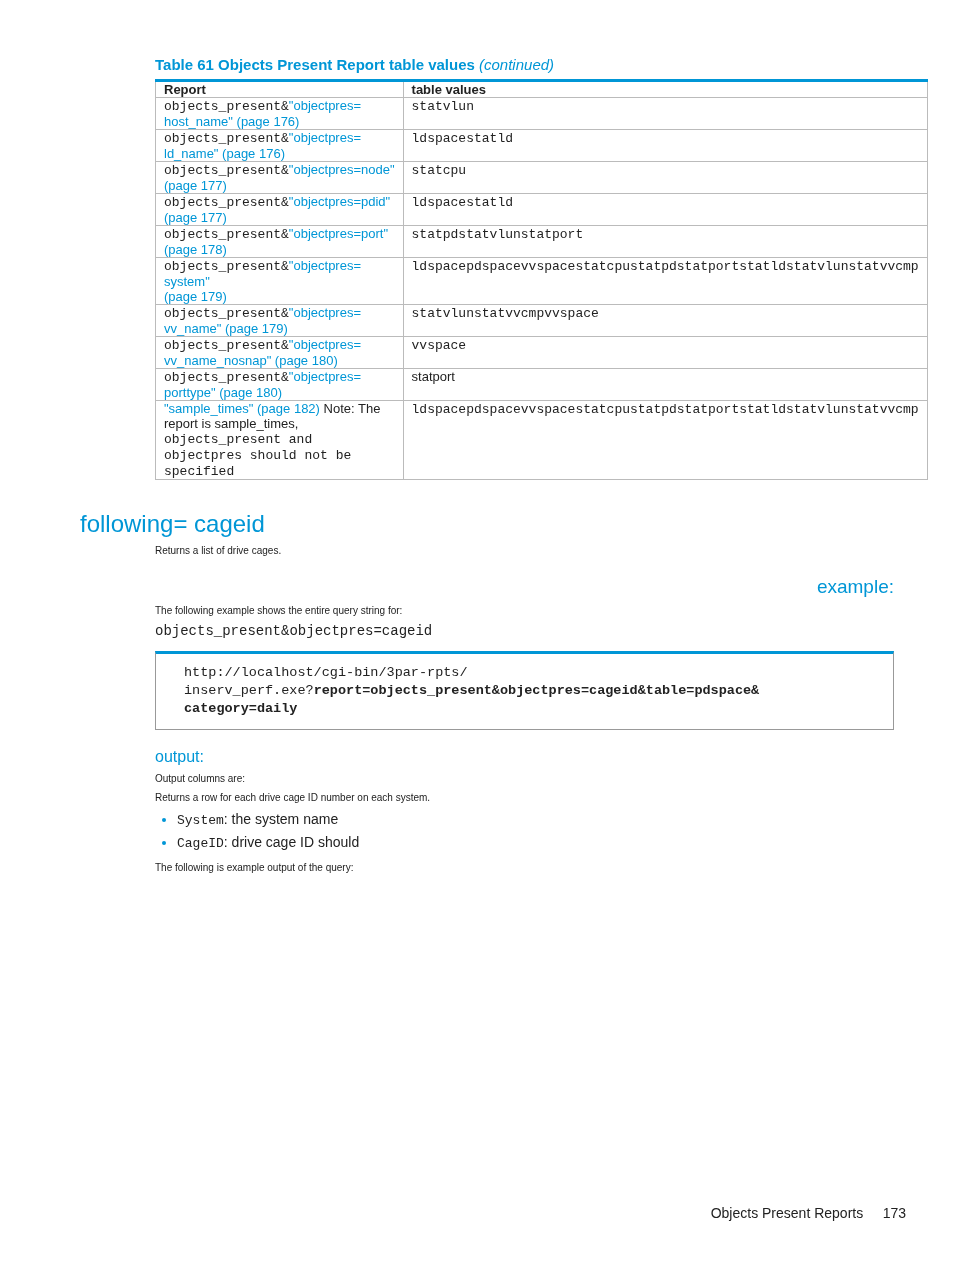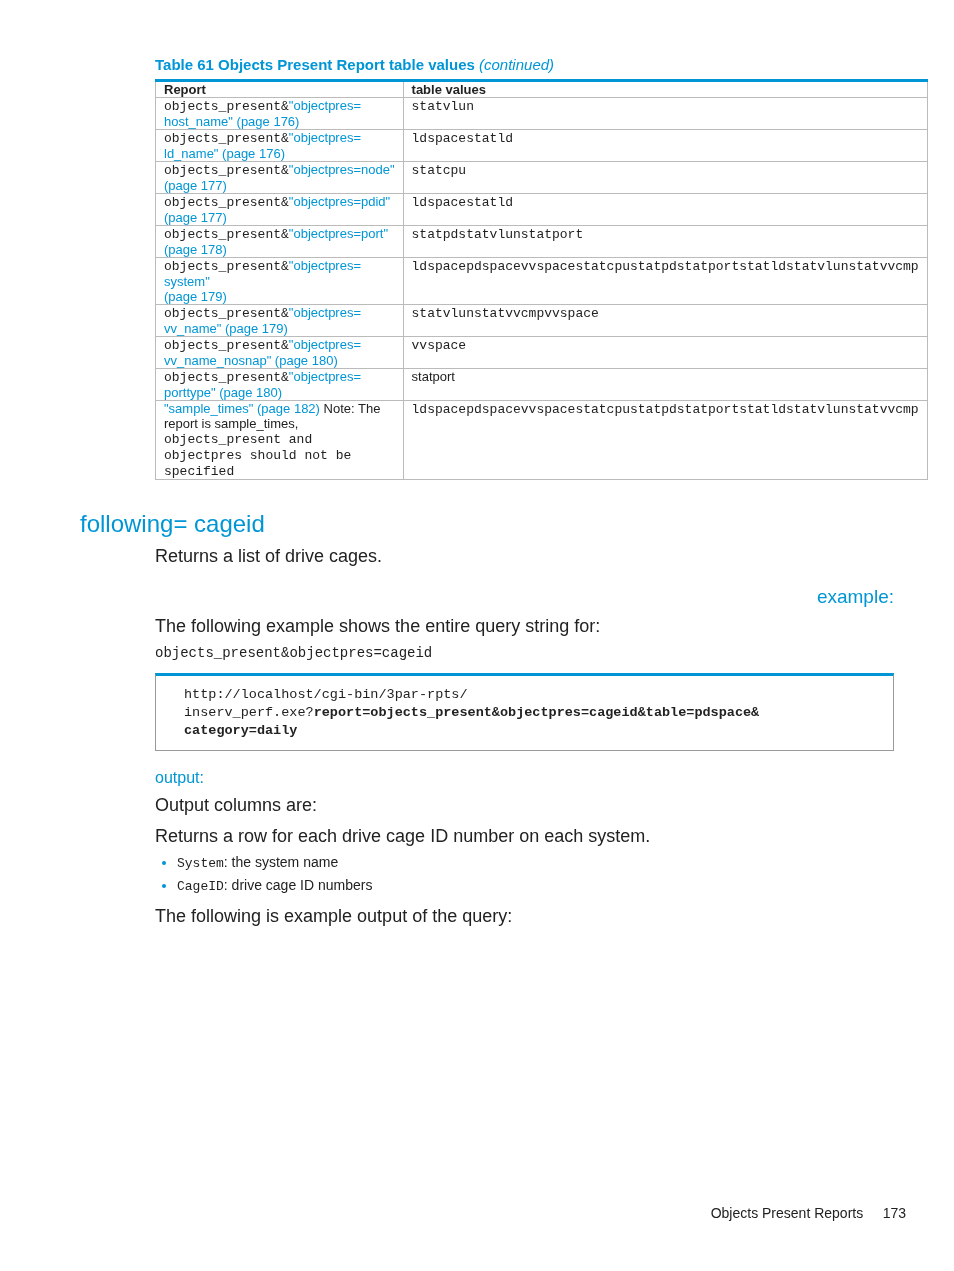--- a/index.html
+++ b/index.html
@@ -70,21 +70,21 @@
   }
   h4.subsubhead {
     font-family: Arial, sans-serif;
     color: #0096D6;
     font-weight: normal;
     font-size: 16px;
     margin: 18px 0 6px 95px;
   }
   p.body {
     margin: 6px 0 6px 95px;
-    font-size: 18px;
+    font-size: 10px;
     line-height: 1.35;
   }
   p.mono-line {
     font-family: "Courier New", monospace;
     font-size: 14px;
     margin: 6px 0 12px 95px;
   }
   .code-box {
     border: 1px solid #999;
     border-top: 3px solid #0096D6;
@@ -186,21 +186,21 @@
   <div class="code-box"><span>http://localhost/cgi-bin/3par-rpts/</span>
 <span>inserv_perf.exe?</span><b>report=objects_present&amp;objectpres=cageid&amp;table=pdspace&amp;</b>
 <b>category=daily</b></div>
 
   <h4 class="subsubhead">output:</h4>
   <p class="body">Output columns are:</p>
   <p class="body">Returns a row for each drive cage ID number on each system.</p>
 
   <ul class="output-list" id="output-list">
       <li><span class="mono">System</span><span>: the system name</span></li>
-      <li><span class="mono">CageID</span><span>: drive cage ID numbers</span></li>
+      <li><span class="mono">CageID</span><span>: drive cage ID should</span></li>
     </ul>
 
   <p class="body">The following is example output of the query:</p>
 
   <div class="footer">
     <span>Objects Present Reports</span>
     &nbsp;&nbsp;&nbsp;
     <span>173</span>
   </div>
 

